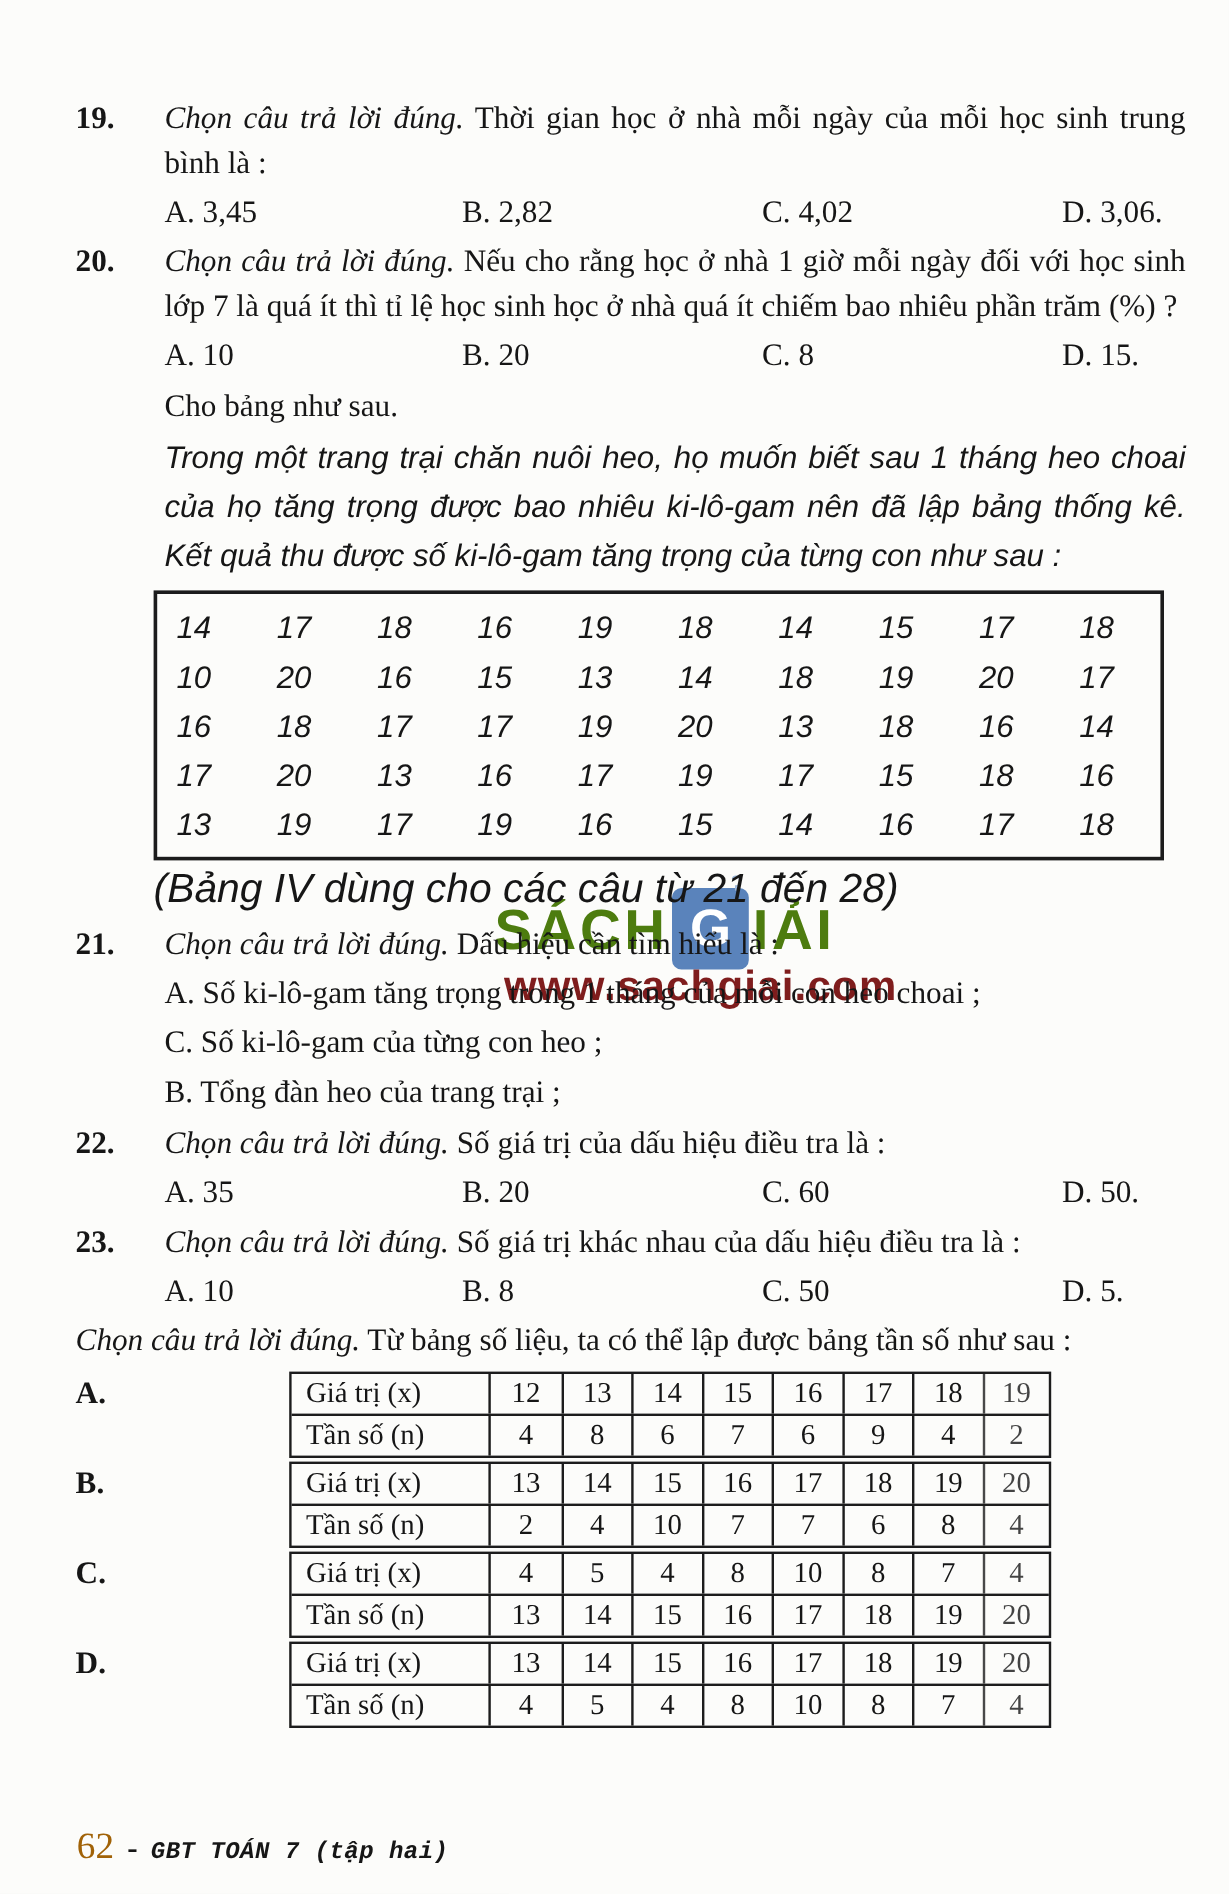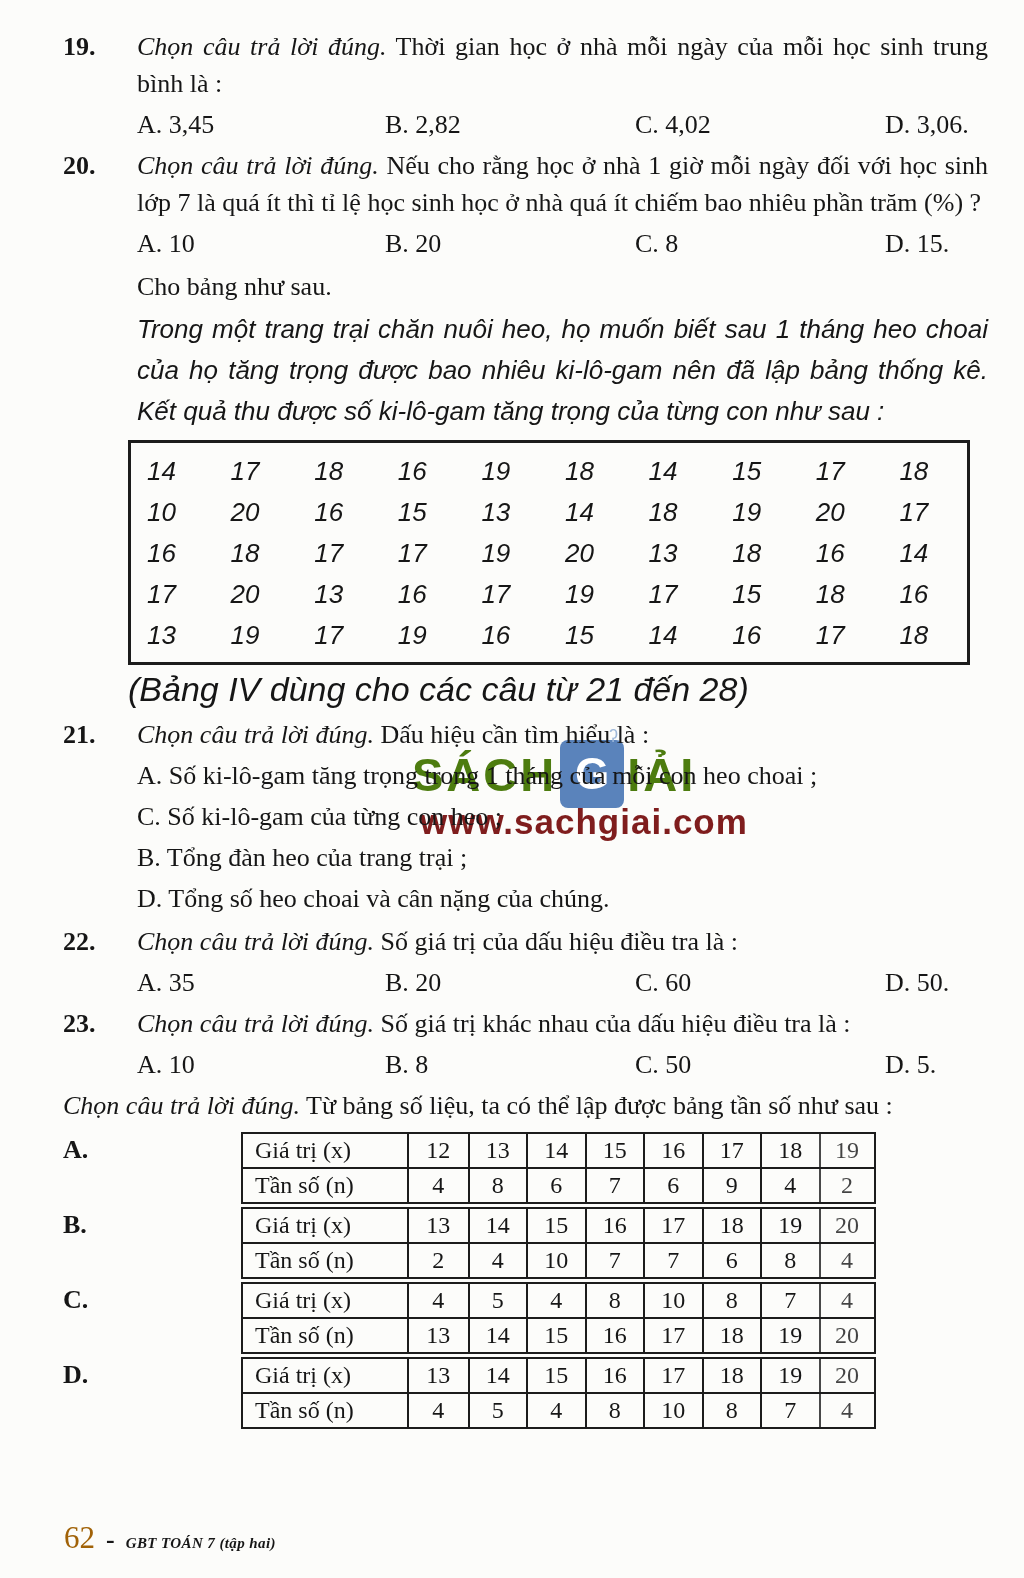--- a/index.html
+++ b/index.html
@@ -19,21 +19,21 @@
     margin:0 3px; display:flex; align-items:center; justify-content:center; position:relative; }
   .wm-box-g { color:#ffffff; font-family:"Liberation Sans", sans-serif;
     font-weight:700; font-size:44px; line-height:1; }
   .wm-hook { position:absolute; top:-16px; right:6px; color:#9db7d8;
     font-size:26px; font-family:"Liberation Sans", sans-serif; }
   .wm-url { position:absolute; left:420px; top:802px; z-index:0;
     font-family:"Liberation Sans", sans-serif; font-weight:700;
     font-size:35px; letter-spacing:1px; color:#7f1d1d; }
 
   
-  .content { position:relative; z-index:1; padding:28px 36px 0 63px;
+  .content { position:relative; z-index:1; padding:80px 36px 0 63px;
     font-size:26px; line-height:37px; }
 
   .q { display:flex; margin-bottom:4px; }
   .qnum { flex:none; width:74px; font-weight:700; }
   .qbody { flex:1; min-width:0; }
   .qtext { margin:0; text-align:justify; }
   .qlead { font-style:italic; }
 
   .answers { display:grid; grid-template-columns:248px 250px 250px 1fr;
     margin:4px 0 0 0; }
@@ -67,22 +67,22 @@
   .ft-cells { display:grid; grid-template-columns:repeat(7, 58.5px) 55px; }
   .ft-cell { text-align:center; line-height:33px; height:33px; }
   .ft-cell + .ft-cell { border-left:2.5px solid #1c1c1c; }
   .ft-cell:last-child { opacity:.8; }
 
   
   .footer { position:absolute; left:64px; top:1520px; z-index:1;
     display:flex; align-items:baseline; gap:11px; }
   .footer-num { font-family:"Liberation Serif", serif; font-size:31px; color:#a16207; }
   .footer-dash { font-size:26px; font-weight:700; }
-  .footer-book { font-family:Liberation Serif, serif; font-style:italic;
-    font-weight:700; font-size:15px; letter-spacing:.4px; }
+  .footer-book { font-family:Liberation Mono, monospace; font-style:italic;
+    font-weight:700; font-size:20px; letter-spacing:.4px; }
 </style>
 </head>
 <body>
 
 <div class="page">
 
   <div class="watermark">
     <span class="wm-word">SÁCH</span>
     <span class="wm-box">
       <span class="wm-box-g">G</span>
@@ -192,21 +192,20 @@
     </div>
 
     <div class="q">
       <div class="qnum">21.</div>
       <div class="qbody">
         <p class="qtext"><i class="qlead">Chọn câu trả lời đúng.</i> <span>Dấu hiệu cần tìm hiểu là :</span></p>
         <div class="optlines">
             <p>A. Số ki-lô-gam tăng trọng trong 1 tháng của mỗi con heo choai ;</p>
             <p>C. Số ki-lô-gam của từng con heo ;</p>
             <p>B. Tổng đàn heo của trang trại ;</p>
-            <p>D. Tổng số heo choai và cân nặng của chúng.</p>
           </div>
       </div>
     </div>
 
     <div class="q">
       <div class="qnum">22.</div>
       <div class="qbody">
         <p class="qtext"><i class="qlead">Chọn câu trả lời đúng.</i> <span>Số giá trị của dấu hiệu điều tra là :</span></p>
         <div class="answers">
             <span>A. 35</span>

